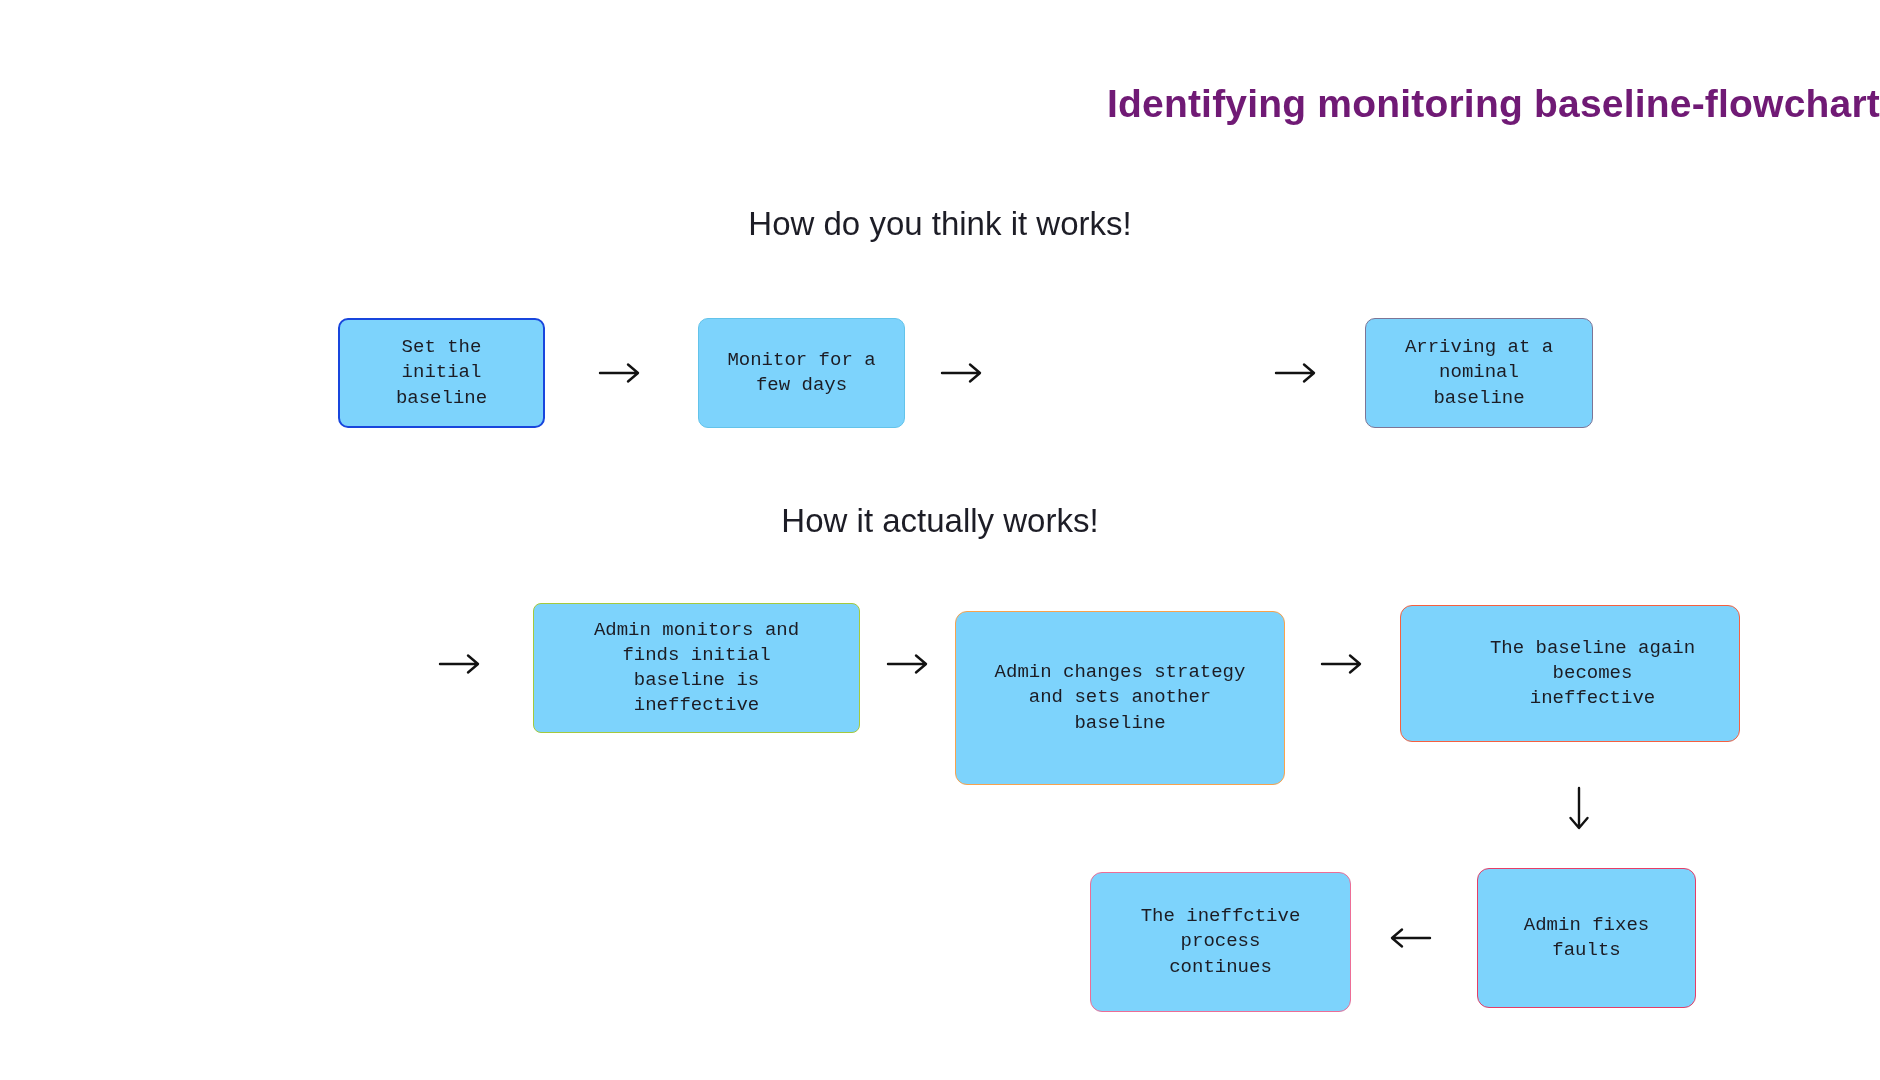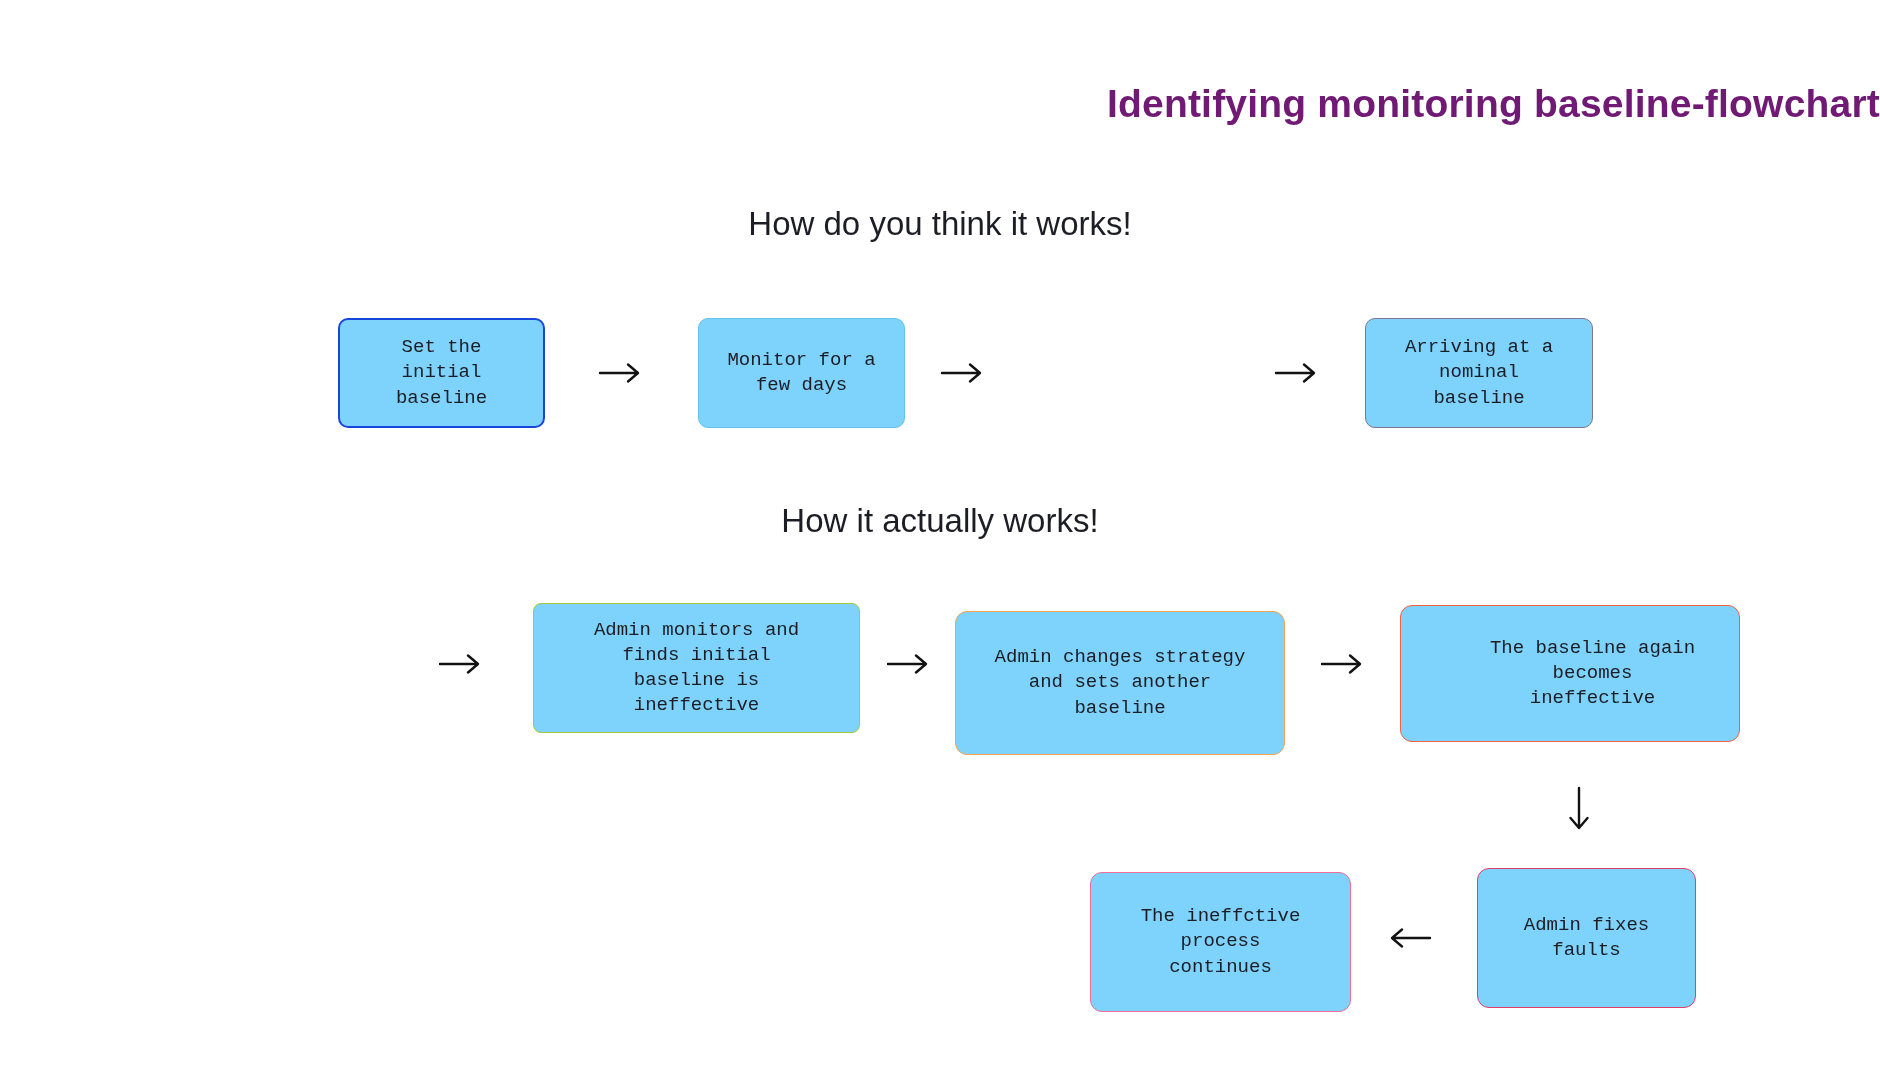--- a/index.html
+++ b/index.html
@@ -59,21 +59,21 @@
   }
   .bw2 { border-width: 2px; }
   
   .n11 { left: 338px;  top: 318px; width: 207px; height: 110px; }
   .n12 { left: 698px;  top: 318px; width: 207px; height: 110px; }
   .n13 { left: 1022px; top: 318px; width: 205px; height: 110px; }
   .n14 { left: 1365px; top: 318px; width: 228px; height: 110px; }
   
   .n21 { left: 158px;  top: 612px; width: 229px; height: 103px; }
   .n22 { left: 533px;  top: 603px; width: 327px; height: 130px; border-radius: 8px; }
-  .n23 { left: 955px;  top: 611px; width: 330px; height: 144px; border-radius: 12px; }
+  .n23 { left: 955px;  top: 611px; width: 330px; height: 174px; border-radius: 12px; }
   .n24 { left: 1400px; top: 605px; width: 340px; height: 137px; border-radius: 12px; padding-left: 45px; }
   
   .n25 { left: 1477px; top: 868px; width: 219px; height: 140px; border-radius: 12px; }
   .n26 { left: 1090px; top: 872px; width: 261px; height: 140px; border-radius: 12px; }
   
   .w150 { max-width: 150px; }
   .w140 { max-width: 140px; }
   .w175 { max-width: 175px; }
   .w160 { max-width: 160px; }
   .w240 { max-width: 240px; }

